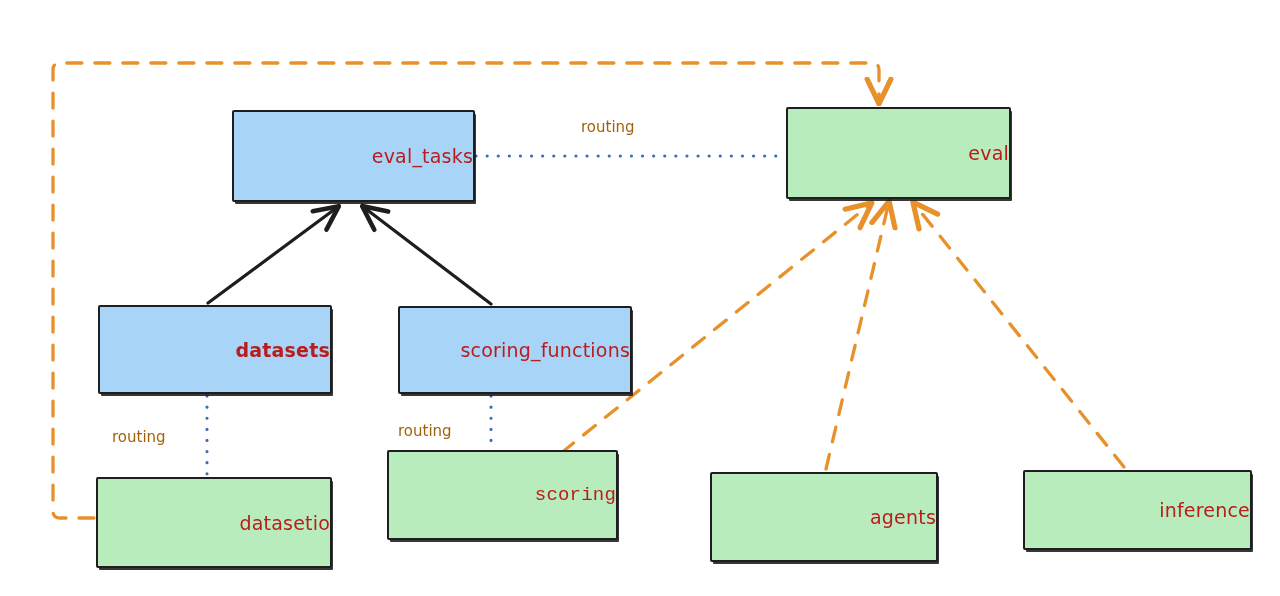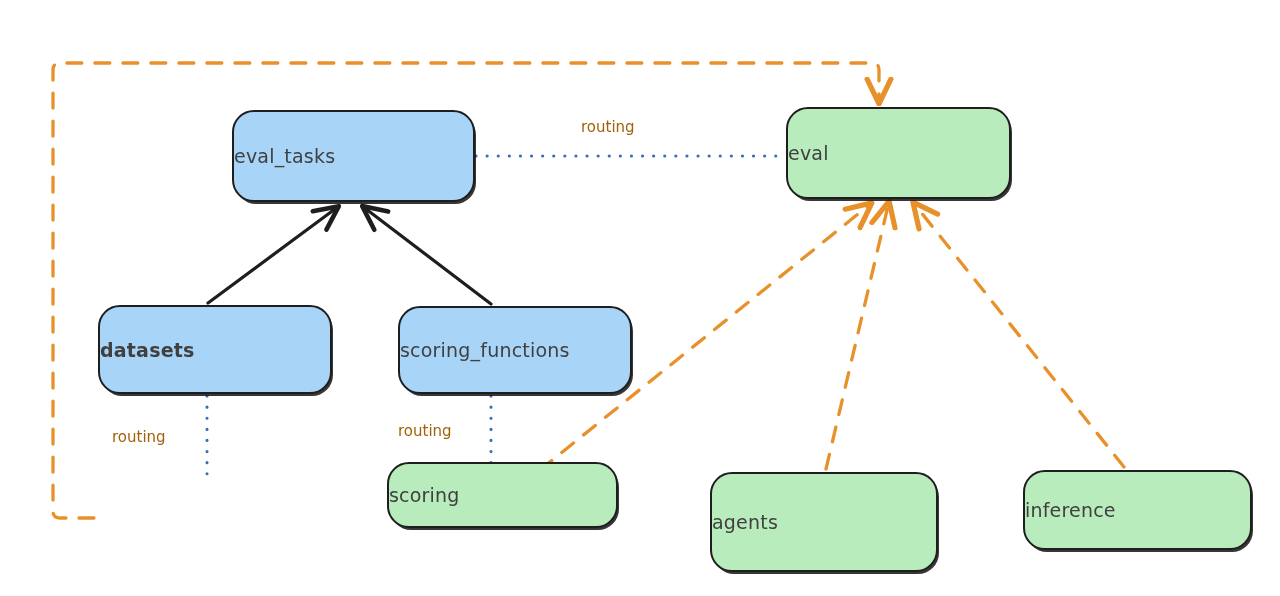--- a/index.html
+++ b/index.html
@@ -22,27 +22,27 @@
     position: absolute;
     left: 0;
     top: 0;
     width: 1280px;
     height: 596px;
   }
   .node {
     position: absolute;
     box-sizing: border-box;
     border: 2.6px solid #1e1e1e;
-    border-radius: 22px;
+    border-radius: 2px;
     display: flex;
     align-items: center;
-    justify-content: flex-start;
+    justify-content: flex-end;
     font-family: "DejaVu Sans", sans-serif;
     font-size: 19px;
-    color: #404040;
+    color: #b91c1c;
     letter-spacing: 0.2px;
     box-shadow: 2px 3px 0 -1px rgba(20,20,20,0.85);
   }
   .node.blue {
     background: #a8d4f7;
   }
   .node.green {
     background: #b9ecbd;
   }
   .node-label {
@@ -123,26 +123,29 @@
   </div>
 
   <div class="node blue" style="left:98px; top:305px; width:234px; height:89px;font-weight:bold;">
     <span class="node-label">datasets</span>
   </div>
 
   <div class="node blue" style="left:378px; top:306px; width:234px; height:88px;margin-left:20px;">
     <span class="node-label">scoring_functions</span>
   </div>
 
+  <div class="node green" style="left:96px; top:477px; width:236px; height:91px;">
+    <span class="node-label">datasetio</span>
+  </div>
 
-  <div class="node green" style="left:387px; top:462px; width:231px; height:66px;">
+  <div class="node green" style="left:387px; top:450px; width:231px; height:90px;font-family:Liberation Mono, monospace;">
     <span class="node-label">scoring</span>
   </div>
 
-  <div class="node green" style="left:710px; top:472px; width:228px; height:100px;">
+  <div class="node green" style="left:710px; top:472px; width:228px; height:90px;">
     <span class="node-label">agents</span>
   </div>
 
   <div class="node green" style="left:1023px; top:470px; width:229px; height:80px;">
     <span class="node-label">inference</span>
   </div>
 
 </div>
 
 </body></html>

